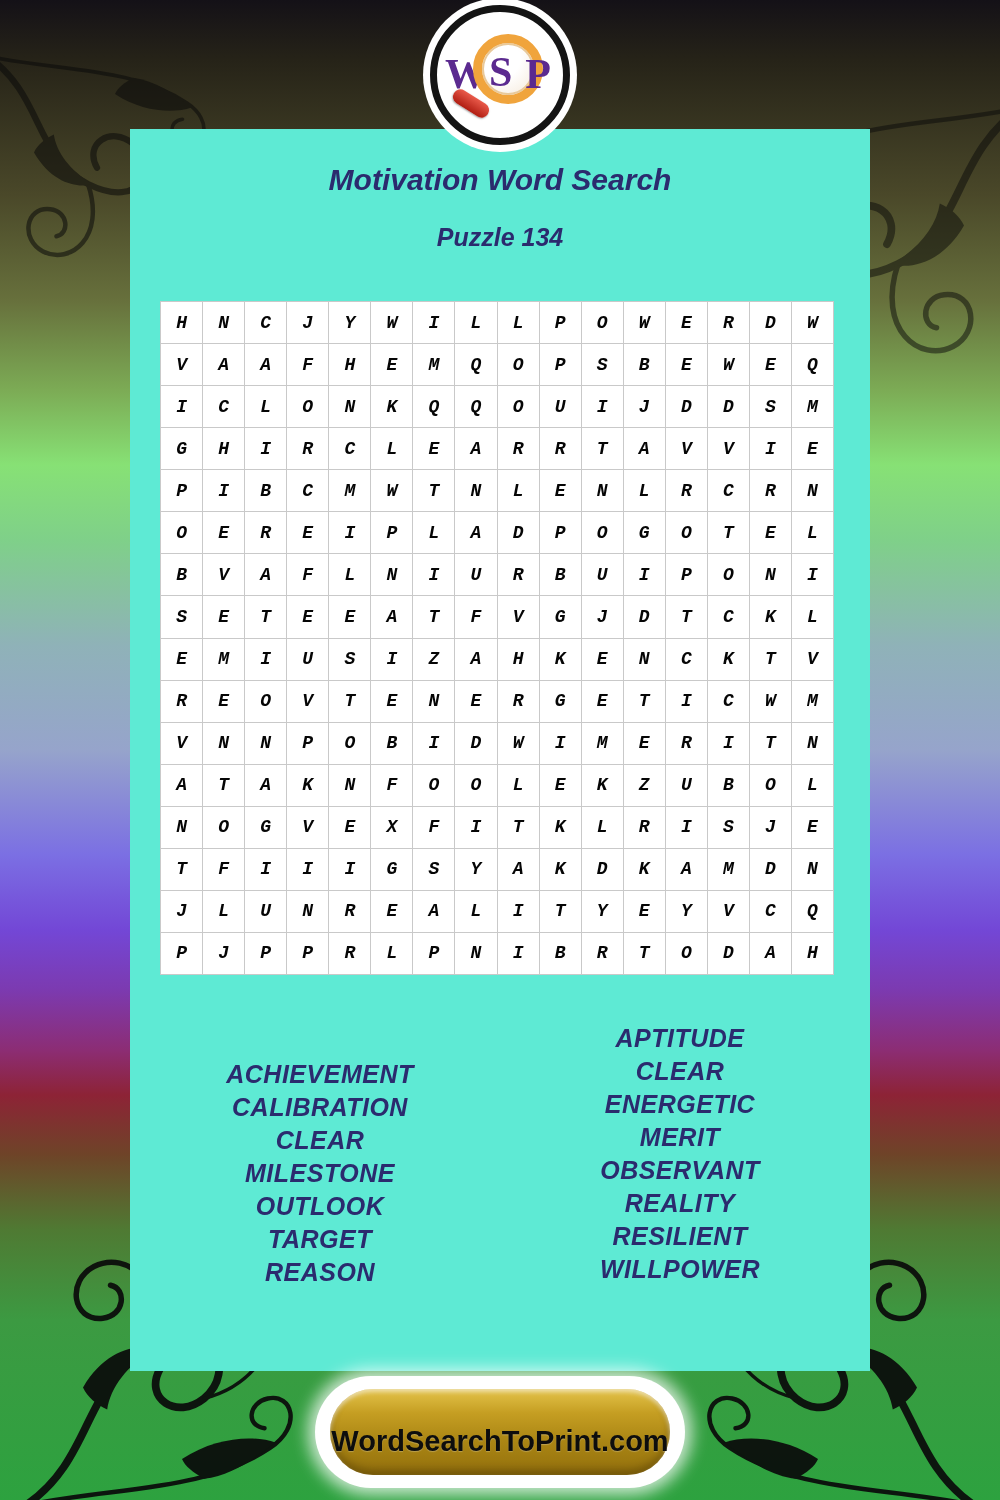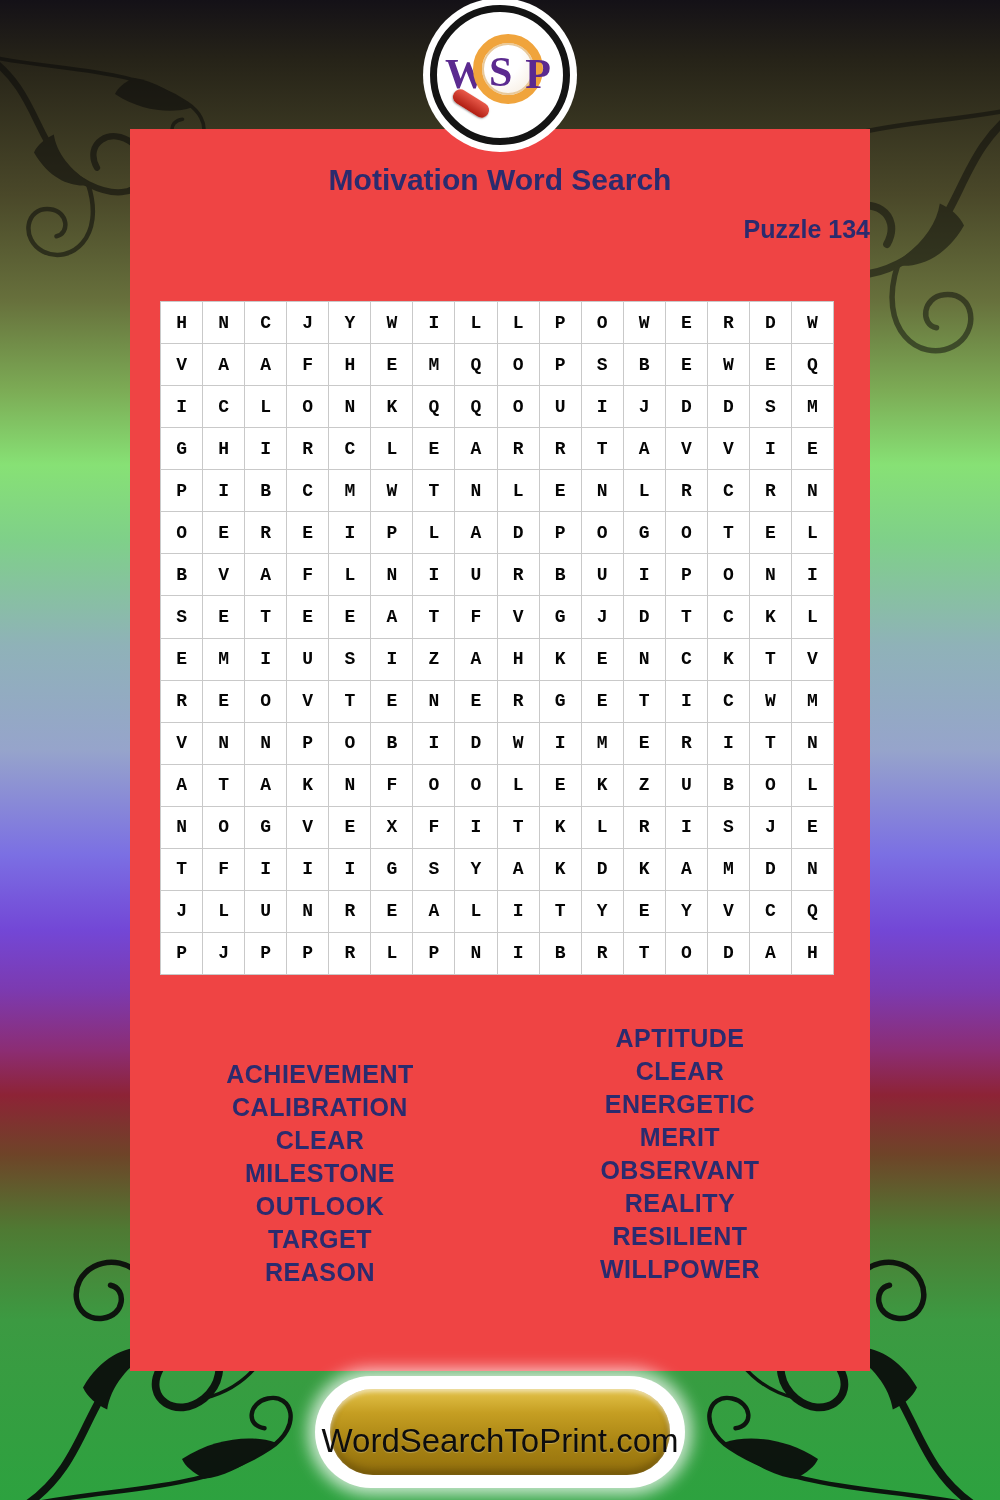--- a/index.html
+++ b/index.html
@@ -28,21 +28,22 @@
   }
   .orn{position:absolute;pointer-events:none;}
   .orn svg{display:block;width:100%;height:100%;}
   .orn-tl{left:-20px;top:-16px;width:270px;height:400px;opacity:.55;transform:scaleY(-1);}
   .orn-tr{right:-30px;top:-16px;width:330px;height:560px;opacity:.5;transform:scale(-1,-1);}
   .orn-bl{left:-18px;bottom:-14px;width:400px;height:330px;opacity:.92;}
   .orn-br{right:-18px;bottom:-14px;width:400px;height:330px;opacity:.92;transform:scaleX(-1);}
 
   .card{
     position:absolute;left:130px;top:129px;width:740px;height:1242px;
-    background:#ef4444;
+    background:#5eead4;
+    font-style:italic;
   }
 
   .logo-wrap{
     position:absolute;left:50%;top:5px;transform:translateX(-50%);
     width:126px;height:126px;border-radius:50%;
     background:#ffffff;border:7px solid #141414;
     box-shadow:0 0 0 7px #ffffff;
     z-index:5;
   }
   .logo-letter{
@@ -63,21 +64,21 @@
     background:linear-gradient(180deg,#e95a4a,#b01d12);
     transform:rotate(32deg);
     box-shadow:0 1px 2px rgba(0,0,0,.4);
   }
 
   .page-title{
     position:absolute;left:0;top:34px;width:100%;text-align:center;
     font-size:30px;font-weight:bold;color:var(--navy,#2b2b6e);
   }
   .page-subtitle{
-    position:absolute;left:0;top:86px;width:100%;text-align:right;
+    position:absolute;left:0;top:94px;width:100%;text-align:center;
     font-size:25px;font-weight:bold;color:var(--navy,#2b2b6e);
   }
 
   .grid{
     position:absolute;left:30px;top:172px;width:674px;height:674px;
     display:grid;grid-template-columns:repeat(16,1fr);grid-template-rows:repeat(16,1fr);
     border-top:1px solid #c9c9c9;border-left:1px solid #c9c9c9;
     background:#ffffff;box-sizing:border-box;
   }
   .cell{
@@ -103,21 +104,21 @@
     box-shadow:0 0 16px 7px rgba(255,255,255,.75);
     z-index:4;cursor:pointer;
   }
   .footer-pill{
     width:340px;height:86px;border-radius:43px;
     background:linear-gradient(180deg,#e4c34a 0%,#c59e22 28%,#ab8614 60%,#93700d 100%);
     box-shadow:inset 0 3px 4px rgba(255,255,255,.55), inset 0 -5px 8px rgba(70,50,0,.45);
     display:flex;align-items:center;justify-content:center;
   }
   .footer-label{
-    font-size:33px;font-weight:normal;color:#0d0d0d;
+    font-size:29px;font-weight:bold;color:#0d0d0d;
     text-shadow:0 1px 1px rgba(255,255,255,.25);
     margin-top:18px;
   }
 </style>
 </head>
 <body>
 
 <div class="orn orn-tl">
   <svg viewBox="0 0 300 300">
     <g fill="none" stroke="#0a0a0a" stroke-linecap="round">

